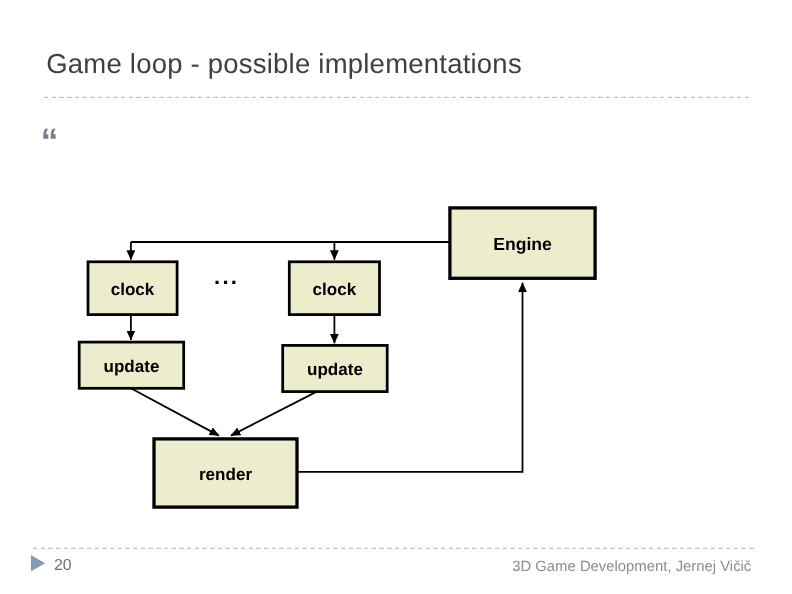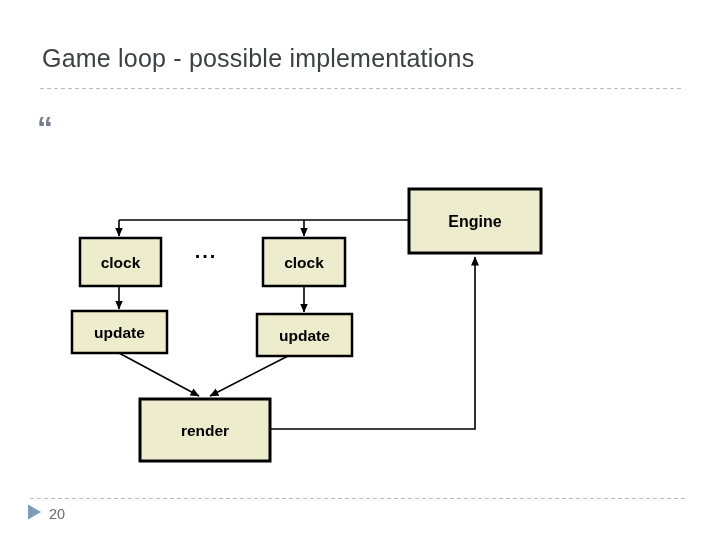--- a/index.html
+++ b/index.html
@@ -106,14 +106,15 @@
       <text class="box-label" x="205" y="436">render</text>
     </g>
   </svg>
 
   <div class="divider footer-divider"></div>
 
   <svg class="footer-triangle" width="14" height="16" viewBox="0 0 14 16">
     <polygon points="0,0.5 13,8 0,15.5" fill="var(--accent-triangle,#7E9CBA)"></polygon>
   </svg>
   <span class="footer-page-number">20</span>
+  <span class="footer-credit">3D Game Development, Jernej Vičič</span>
 
 </div>
 
 </body></html>

